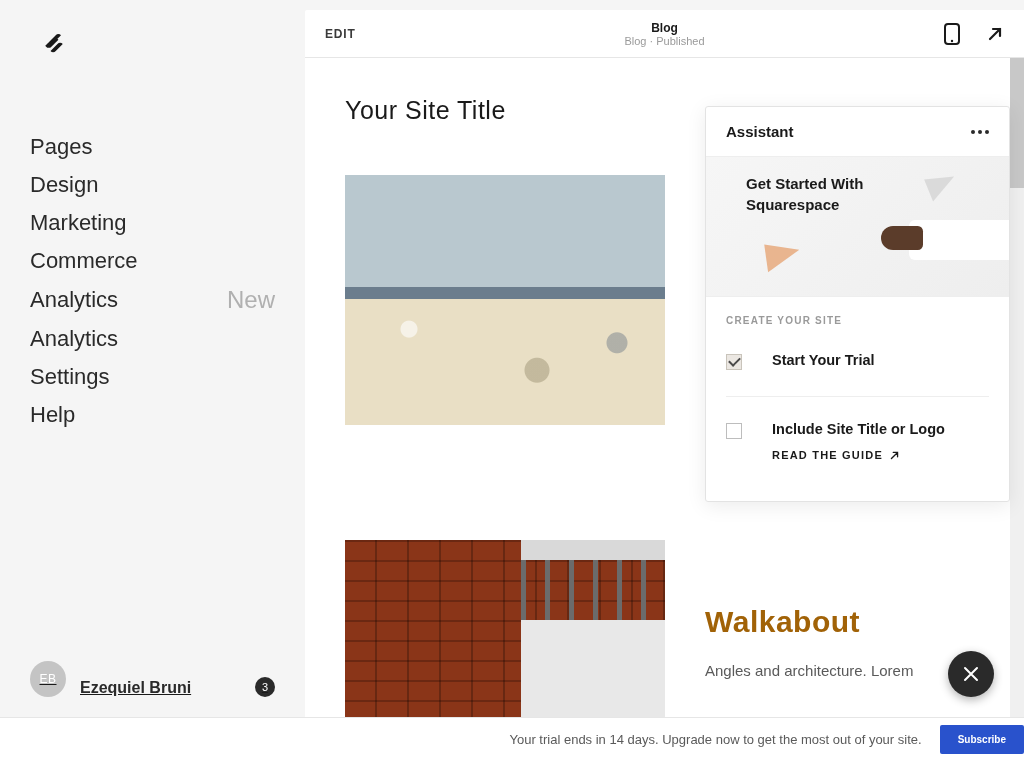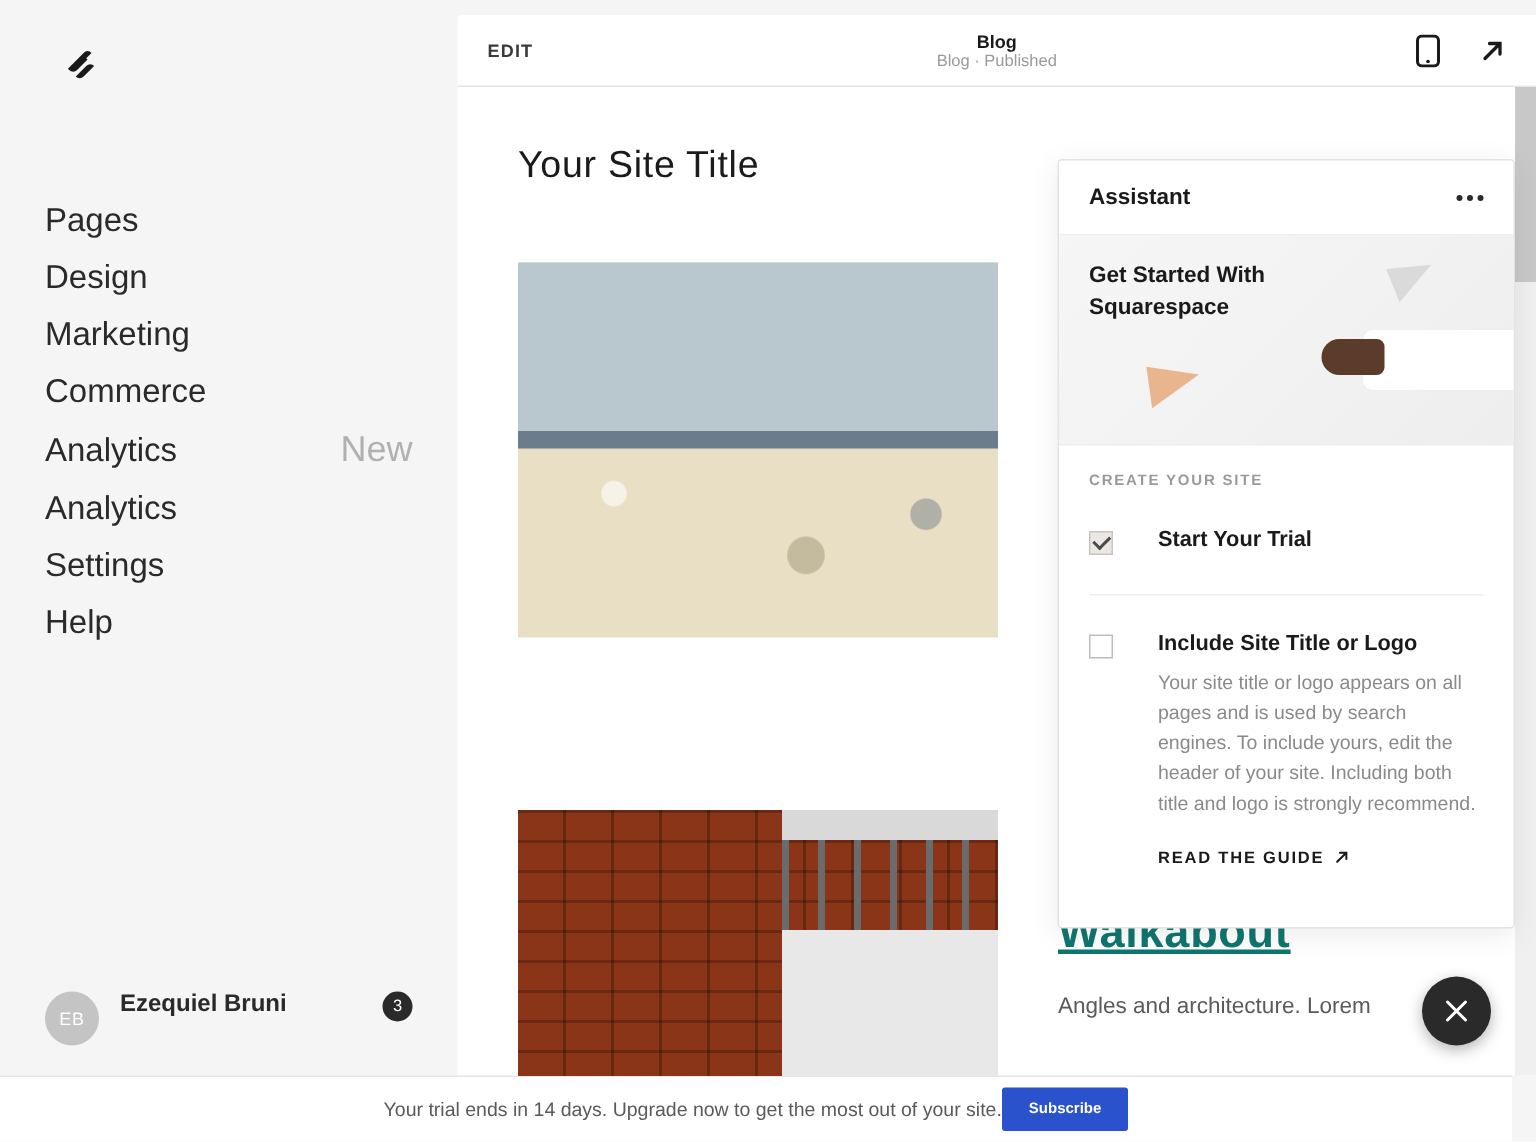--- a/index.html
+++ b/index.html
@@ -40,23 +40,24 @@
     padding: 6px 0;
     cursor: pointer;
   }
   .nav-badge {
     font-size: 24px;
     color: #b0b0b0;
     font-weight: 500;
   }
   .sidebar-footer {
     display: flex;
-    align-items: flex-start;
+    align-items: flex-end;
     gap: 14px;
     padding-top: 20px;
+    text-decoration: underline;
   }
   .avatar {
     width: 36px;
     height: 36px;
     border-radius: 50%;
     background: #c4c4c4;
     color: #fff;
     font-size: 12px;
     display: flex;
     align-items: center;
@@ -194,23 +195,22 @@
     background:
       linear-gradient(#d9d9d9 0 100%) left 0/100% 20px no-repeat,
       repeating-linear-gradient(90deg, #6b6b6b 0 5px, transparent 5px 24px) left 20px/100% 60px no-repeat,
       linear-gradient(#e8e8e8 0 100%) left 80px/100% 200px no-repeat;
   }
   .post-title{
     font-family: Futura, "Century Gothic", sans-serif;
     font-size: 30px;
     font-weight: 600;
     letter-spacing: 0.5px;
-    color:#0f766e;
+    color:#a16207;
     margin-bottom: 20px;
-    text-decoration: underline;
   }
   .post-excerpt{
     font-size:15px;
     color:#5a5a5a;
     line-height:1.6;
   }
 
   
   .assistant {
     position: absolute;
@@ -238,21 +238,21 @@
   .dots span{ width:4px;height:4px;border-radius:50%;background:#2a2a2a;}
   .hero{
     height:140px;
     padding:16px 20px;
     position:relative;
     background: linear-gradient(135deg,#f6f6f6 0%,#eeeeee 100%);
     border-bottom:1px solid #eee;
     overflow:hidden;
   }
   .hero-title{
-    font-size:15px; font-weight:700; line-height:1.4; max-width:140px;
+    font-size:15px; font-weight:700; line-height:1.4; max-width:140px;margin-left:20px;
   }
   .paper-plane{
     position:absolute;
     width:0;height:0;
     border-left:34px solid #e9b58f;
     border-top:10px solid transparent;
     border-bottom:18px solid transparent;
     transform: rotate(-8deg);
   }
   .pp1{ left:60px; bottom:26px; }
@@ -307,25 +307,25 @@
     width:46px;height:46px;border-radius:50%;
     background:#2a2a2a; color:#fff;
     display:flex;align-items:center;justify-content:center;
     cursor:pointer; z-index:30;
     box-shadow:0 3px 10px rgba(0,0,0,0.3);
   }
 
   
   .trial-bar{
     position:absolute;
-    left:0;right:16px;bottom:0;
+    left:0;right:0;bottom:0;
     height:44px;
     background:#fff;
     border-top:1px solid #e6e6e6;
-    display:flex; align-items:center; justify-content:center; 
+    display:flex; align-items:center; justify-content:flex-end; gap:18px;
     font-size:13px; color:#5a5a5a;
     z-index:40;
   }
   .subscribe-btn{
     background:#2952cc; color:#ffffff; border:none;
     padding:9px 18px; font-size:10px; font-weight:600;
     cursor:pointer; border-radius:2px;
   }
 
   
@@ -449,21 +449,20 @@
             <div class="check-title">Start Your Trial</div>
           </div>
         </div>
       </div>
       <div class="divider"></div>
       <div class="assistant-section">
         <div class="check-row">
           <div class="checkbox"></div>
           <div class="check-body">
             <div class="check-title">Include Site Title or Logo</div>
-            <div class="check-desc">Your site title or logo appears on all pages and is used by search engines. To include yours, edit the header of your site. Including both title and logo is strongly recommend.</div>
             <div class="guide-link">
               <span>READ THE GUIDE</span>
               <svg width="11" height="11" viewBox="0 0 18 18">
                   <path d="M4 14 L14 4 M7 4 H14 V11" fill="none" stroke="#1a1a1a" stroke-width="2.2" stroke-linecap="round"></path>
                 </svg>
             </div>
           </div>
         </div>
       </div>
     </div>

